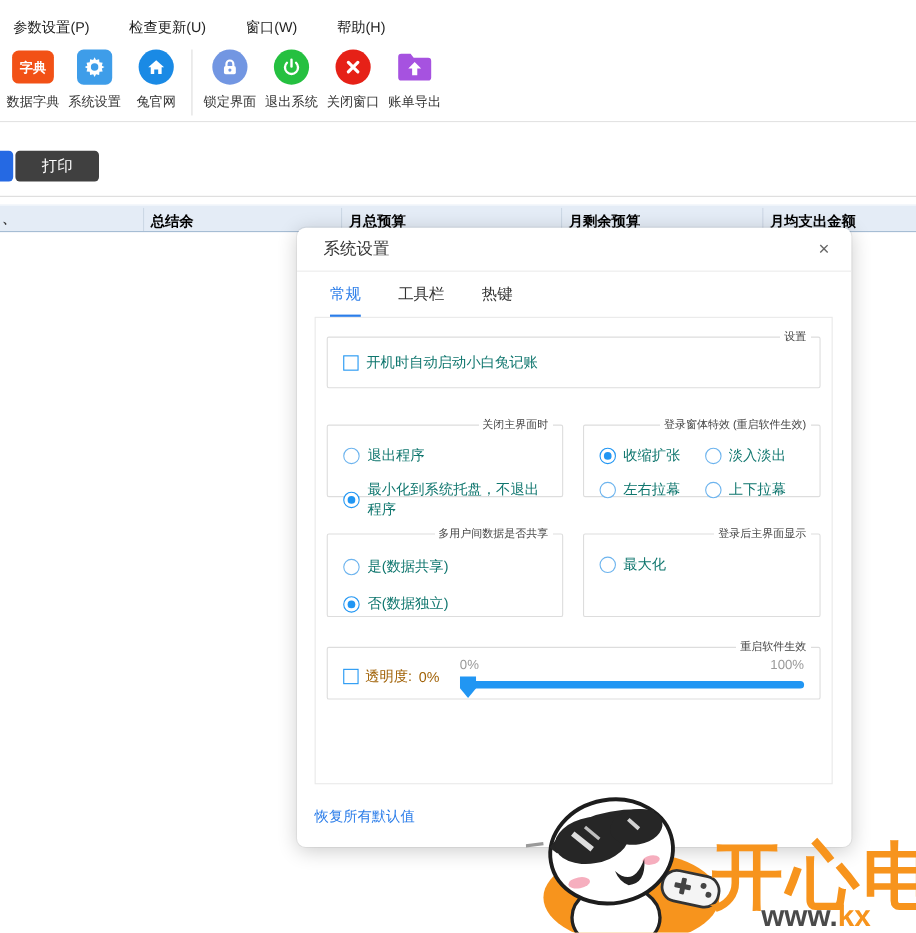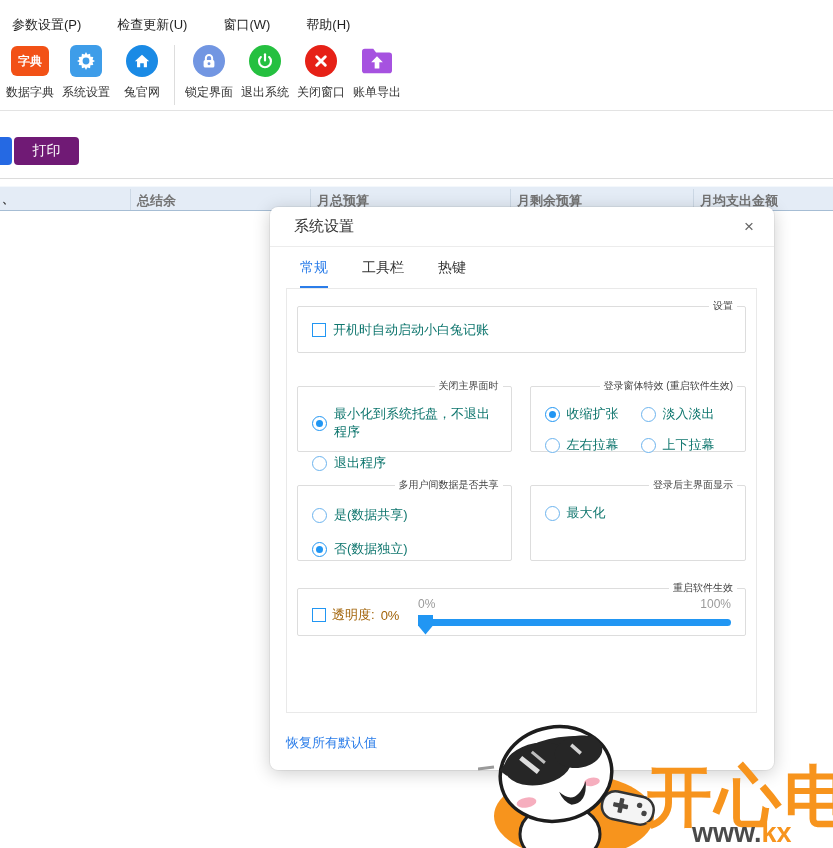--- a/index.html
+++ b/index.html
@@ -15,25 +15,25 @@
   .toolbar { position:absolute; top:44px; left:2px; display:flex; align-items:flex-start; }
   .tb-item { width:56px; display:flex; flex-direction:column; align-items:center; gap:6px; font-size:12px; color:#333; cursor:pointer; }
   .tb-ico { height:34px; display:flex; align-items:center; justify-content:flex-end; }
   .tb-sep { width:1px; height:60px; background:#ddd; margin:1px 6px 0 4px; }
   .ico-badge { width:38px; height:30px; border-radius:6px; background:#f25116; color:#fff; font-size:12px; font-weight:bold; display:flex; align-items:center; justify-content:center; }
   .ico-sq { width:32px; height:32px; border-radius:6px; display:flex; align-items:center; justify-content:center; }
   .ico-c  { width:32px; height:32px; border-radius:50%; display:flex; align-items:center; justify-content:center; }
   .toolbar-border { position:absolute; top:110px; left:0; width:833px; height:1px; background:#e3e3e3; }
   
   .btn-partial { position:absolute; top:137px; left:-14px; width:26px; height:28px; background:#2569e3; border-radius:4px; cursor:pointer; }
-  .btn-print { position:absolute; top:137px; left:14px; width:65px; height:28px; background:#701a75; color:#fff; font-size:14px; border:none; border-radius:4px; cursor:pointer; font-family:inherit; }
+  .btn-print { position:absolute; top:137px; left:14px; width:76px; height:28px; background:#404040; color:#fff; font-size:14px; border:none; border-radius:4px; cursor:pointer; font-family:inherit; }
   .row-divider { position:absolute; top:178px; left:0; width:833px; height:1px; background:#dcdcdc; }
   
   .table-header { position:absolute; top:186px; left:0; width:833px; height:25px; background:#e4ecf6; border-top:1px solid #f4f8fc; border-bottom:1px solid #a6bdd4; }
-  .th-label { position:absolute; top:5px; font-size:13px; font-weight:bold; color:#737373; cursor:pointer; }
+  .th-label { position:absolute; top:5px; font-size:13px; font-weight:bold; color:#000000; cursor:pointer; }
   .th-sep { position:absolute; top:2px; width:1px; height:21px; background:#ccd8e5; }
   .th-partial { position:absolute; left:2px; bottom:2px; font-size:12px; font-weight:bold; color:#333; }
   
   .dialog { position:absolute; left:270px; top:207px; width:504px; height:563px; background:#fff; border-radius:8px;
             box-shadow:0 3px 18px rgba(0,0,0,.20), 0 0 0 1px rgba(0,0,0,.05); z-index:10; }
   .dlg-header { height:40px; display:flex; align-items:center; justify-content:space-between; padding:0 20px 0 24px; border-bottom:1px solid #ececec; }
   .dlg-title { font-size:15px; color:#333; }
   .dlg-close { font-size:17px; color:#666; cursor:pointer; line-height:1; }
   .dlg-tabs { display:flex; gap:34px; padding:12px 0 0 30px; }
   .tab { font-size:14px; color:#333; padding-bottom:9px; cursor:pointer; border-bottom:2px solid transparent; }
@@ -192,26 +192,26 @@
       <label class="opt">
         <span class="cb"></span>
         <span>开机时自动启动小白兔记账</span>
       </label>
     </fieldset>
 
     <div class="fs-row2">
       <fieldset class="fs-close">
         <legend>关闭主界面时</legend>
         <label class="opt">
+          <span class="rb"></span>
+          <span>退出程序</span>
+        </label>
+        <label class="opt">
           <span class="rb sel"></span>
           <span>最小化到系统托盘，不退出程序</span>
-        </label>
-        <label class="opt">
-          <span class="rb"></span>
-          <span>退出程序</span>
         </label>
       </fieldset>
 
       <fieldset class="fs-effect">
         <legend>登录窗体特效 (重启软件生效)</legend>
         <div class="effect-grid">
           <label class="opt">
             <span class="rb sel"></span>
             <span>收缩扩张</span>
           </label>

